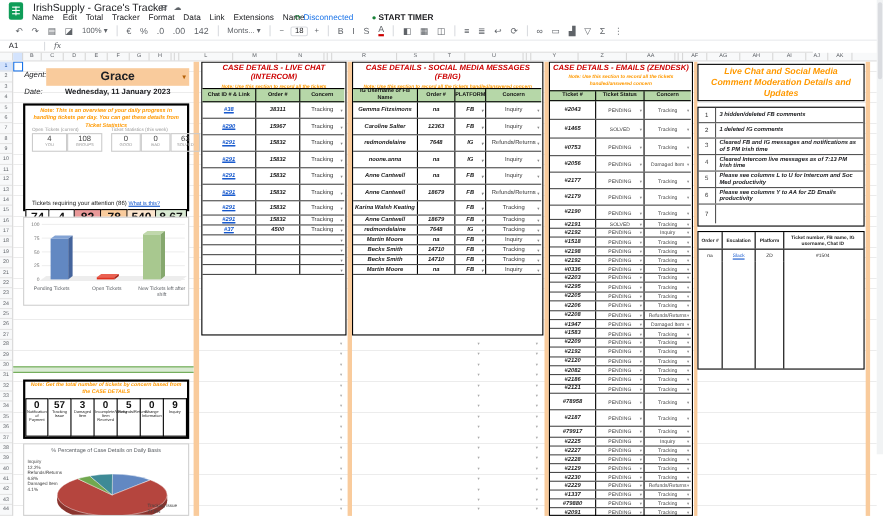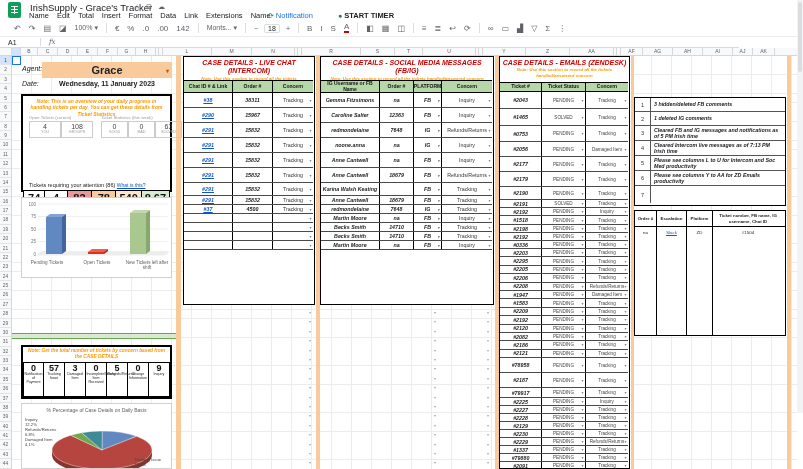--- a/index.html
+++ b/index.html
@@ -138,28 +138,28 @@
 <div id="titlebar">
   <div id="logo"></div>
   <span id="doc-title">IrishSupply - Grace's Tracker</span>
   <span class="tb-ic" style="left:134px">☆</span>
   <span class="tb-ic" style="left:146px">⊟</span>
   <span class="tb-ic" style="left:158px">☁</span>
   <div id="menu-items">
       <span class="menu-item">Name</span>
       <span class="menu-item">Edit</span>
       <span class="menu-item">Total</span>
-      <span class="menu-item">Insert</span>
+      <span class="menu-item">Tracker</span>
       <span class="menu-item">Format</span>
       <span class="menu-item">Data</span>
       <span class="menu-item">Link</span>
       <span class="menu-item">Extensions</span>
       <span class="menu-item">Name</span>
     </div>
-  <span id="disc"><span class="g">⟳ </span><span>Notification</span></span>
+  <span id="disc"><span class="g">⟳ </span><span>Disconnected</span></span>
   <span id="starttimer"><span class="g">● </span><span>START TIMER</span></span>
 </div>
 
 <div id="toolbar">
     <span class="ic">↶</span>
     <span class="ic">↷</span>
     <span class="ic">▤</span>
     <span class="ic">◪</span>
     <span class="ctl">100% ▾</span>
     <span class="sep"></span>
@@ -1308,20 +1308,23 @@
             <span class="dd">▾</span>
           </div>
           <div class="tcell cell-status" style="width: 42px;">
             <span class="cell-status">Tracking</span>
             <span class="dd">▾</span>
           </div>
         </div>
       </div>
   </div>
 
+  <div id="modtitle">
+    <div id="mod-title-text">Live Chat and Social Media Comment Moderation Details and Updates</div>
+  </div>
   <div id="modlist">
       <div class="mrow" style="height: 14px;">
         <div class="mnum">1</div>
         <div class="mtext">3 hidden/deleted FB comments</div>
       </div>
       <div class="mrow" style="height: 14px;">
         <div class="mnum">2</div>
         <div class="mtext">1 deleted IG comments</div>
       </div>
       <div class="mrow" style="height: 15px;">

